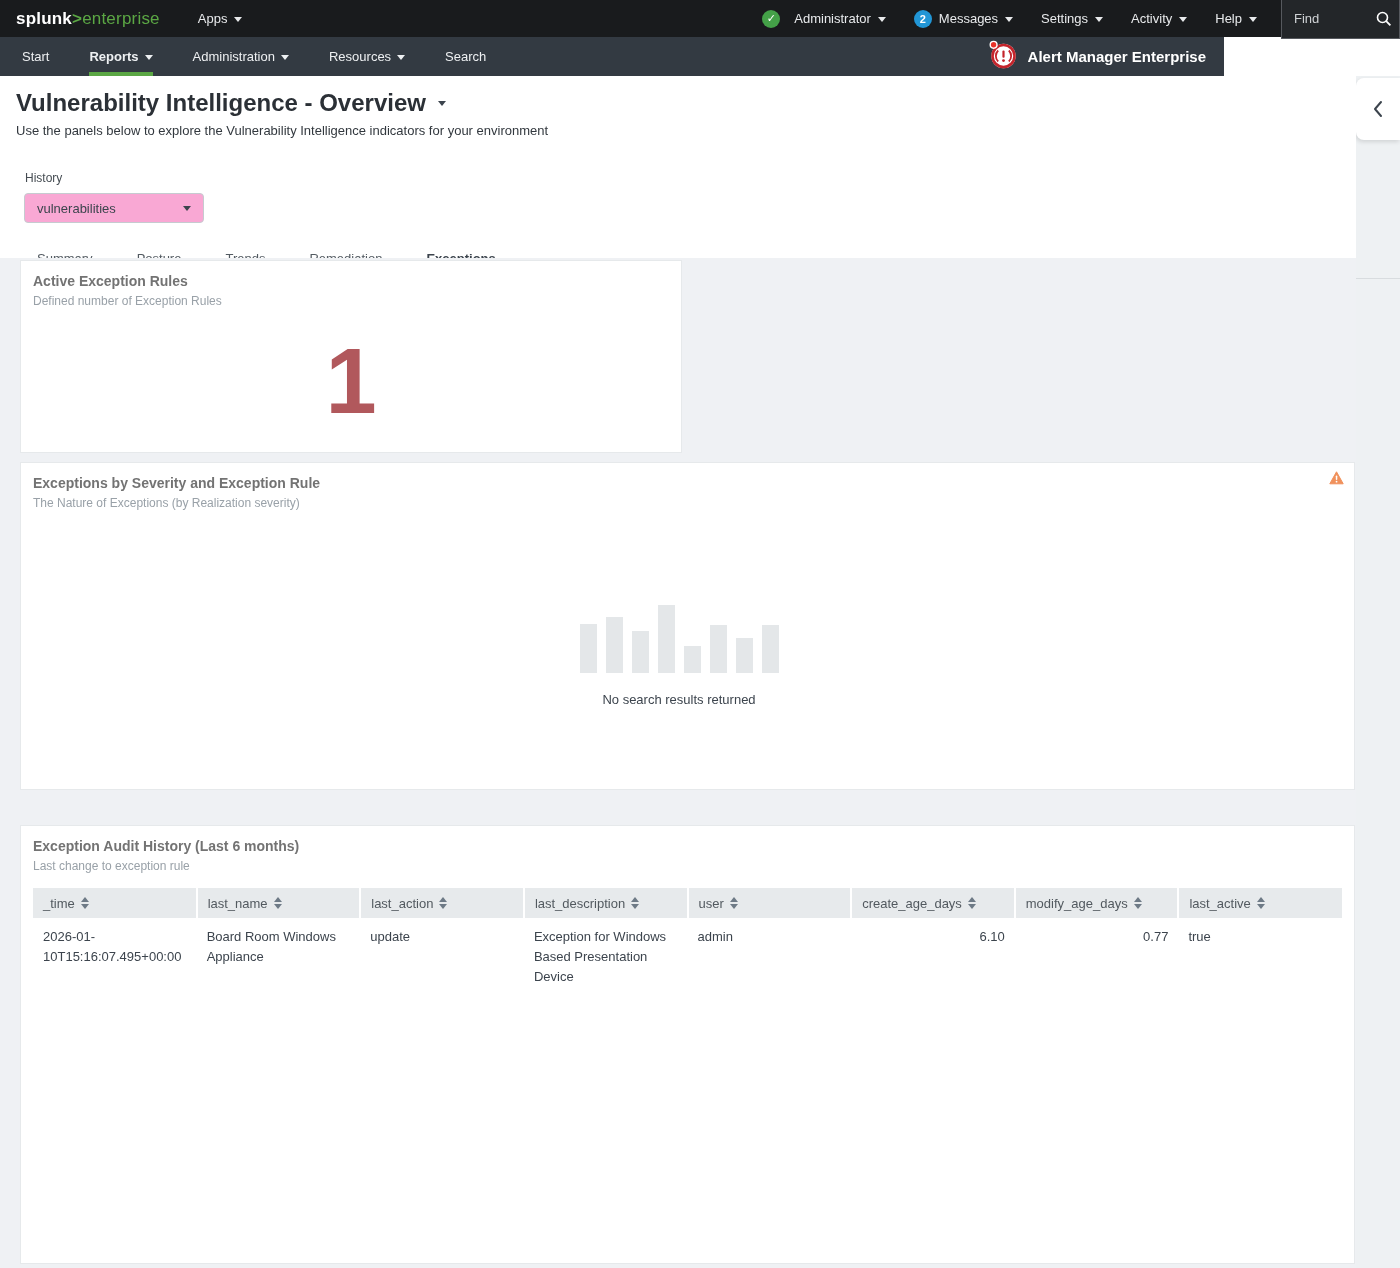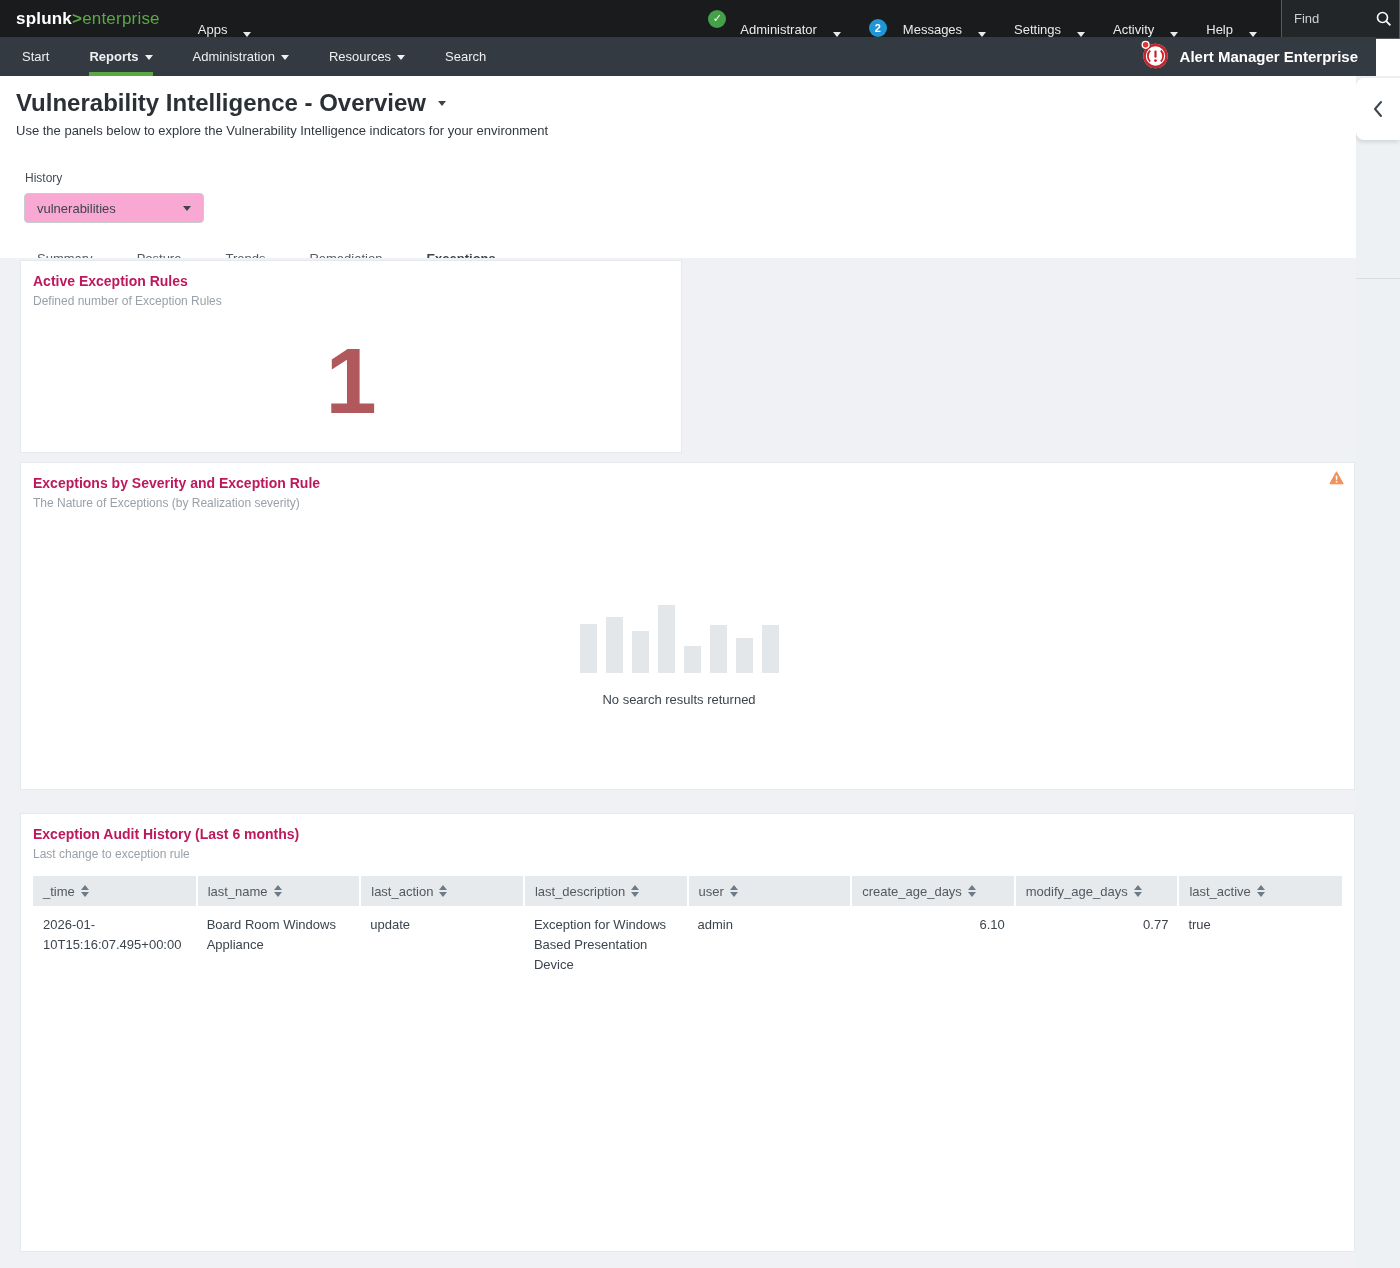--- a/index.html
+++ b/index.html
@@ -15,21 +15,21 @@
   
   .topbar {
     position: absolute; top: 0; left: 0; width: 1400px; height: 37px;
     background: #191b1d; display: flex; align-items: center; color: #eceef0;
   }
   .logo { margin-left: 16px; font-size: 17px; letter-spacing: .2px; cursor: default; }
   .logo .l-splunk { color: #ffffff; font-weight: bold; }
   .logo .l-gt { color: #5ba744; font-weight: bold; }
   .logo .l-ent { color: #5ba744; font-weight: normal; }
   .top-item {
-    display: flex; align-items: flex-end; gap: 16px; font-size: 13px; color: #e8eaec;
+    display: flex; align-items: center; gap: 7px; font-size: 13px; color: #e8eaec;
     padding: 0 14px; height: 37px; cursor: pointer;
   }
   .topbar-left { margin-left: 24px; display: flex; }
   .topbar-right { margin-left: auto; display: flex; align-items: center; }
   .caret {
     display: inline-block; width: 0; height: 0;
     border-left: 4px solid transparent; border-right: 4px solid transparent;
     border-top: 5px solid currentColor; margin-top: 1px;
   }
   .badge {
@@ -46,21 +46,21 @@
   .find-box input {
     flex: 1; min-width: 0; background: transparent; border: none; outline: none;
     color: #fff; font-size: 13px; padding: 0 4px 0 12px;
     font-family: "Liberation Sans", sans-serif;
   }
   .find-box input::placeholder { color: #cfd2d5; opacity: 1; }
   .find-box .search-btn { width: 30px; display: flex; justify-content: center; cursor: pointer; }
 
   
   .appbar {
-    position: absolute; top: 37px; left: 0; width: 1376px; height: 39px;
+    position: absolute; top: 37px; left: 0; width: 1224px; height: 39px;
     background: #333a42; display: flex; align-items: stretch; color: #eef0f2;
   }
   .nav-item {
     display: flex; align-items: center; gap: 6px; font-size: 13px;
     margin-left: 40px; cursor: pointer; position: relative; color: #eef0f2;
   }
   .nav-item:first-child { margin-left: 22px; }
   .nav-item.active { font-weight: bold; }
   .nav-item.active::after {
     content: ""; position: absolute; left: 0; right: 0; bottom: 0; height: 4px;
@@ -99,39 +99,39 @@
   .flyout {
     position: absolute; top: 78px; left: 1356px; width: 44px; height: 62px;
     background: #ffffff; border-radius: 8px 0 0 8px;
     box-shadow: -1px 2px 4px rgba(0,0,0,0.12);
     display: flex; align-items: center; justify-content: center; cursor: pointer;
   }
 
   
   .dashboard { position: absolute; top: 258px; left: 0; width: 1356px; height: 1010px; background: #eff1f4; }
   .panel { position: absolute; background: #ffffff; border: 1px solid #e6e9eb; }
-  .panel-title { font-size: 14px; font-weight: bold; color: #be185d; padding: 12px 28px 0 12px; }
+  .panel-title { font-size: 14px; font-weight: bold; color: #737373; padding: 12px 28px 0 12px; }
   .panel-sub { font-size: 12px; color: #99a1a8; padding: 5px 12px 0 12px; }
 
   .panel-1 { left: 20px; top: 2px; width: 662px; height: 193px; }
   .single-value-wrap { position: absolute; top: 48px; left: 0; right: 0; bottom: 0; display: flex; align-items: center; justify-content: center; }
   .single-value { font-size: 92px; font-weight: bold; color: #b1585c; line-height: 1; }
 
   .panel-2 { left: 691px; top: 2px; width: 664px; height: 193px; }
   .donut-svg { position: absolute; left: 0; top: 40px; }
   .donut-label { font-size: 11px; fill: #5a646e; }
 
   .panel-3 { left: 20px; top: 204px; width: 1335px; height: 328px; }
   .warn-wrap { position: absolute; top: 8px; right: 10px; cursor: pointer; }
   .empty-wrap { position: absolute; top: 142px; left: 0; right: 17px; display: flex; flex-direction: column; align-items: center; }
   .empty-bars { display: flex; align-items: flex-end; gap: 9px; height: 68px; }
   .empty-bars .bar { width: 17px; background: #e4e7e9; }
   .empty-msg { margin-top: 19px; font-size: 13px; color: #3c444d; }
 
-  .panel-4 { left: 20px; top: 555px; width: 1335px; height: 439px; }
+  .panel-4 { left: 20px; top: 567px; width: 1335px; height: 439px; }
   .audit-table { margin: 15px 12px 0 12px; width: calc(100% - 24px); border-collapse: collapse; table-layout: fixed; }
   .audit-table th {
     background: #e7eaec; font-size: 13px; font-weight: normal; color: #52595f;
     text-align: left; padding: 7px 10px; height: 30px; white-space: nowrap;
     border-left: 2px solid #ffffff; cursor: pointer;
   }
   .audit-table th:first-child { border-left: none; }
   .audit-table td {
     font-size: 13px; color: #3c444d; padding: 9px 10px; vertical-align: top; line-height: 20px;
   }

